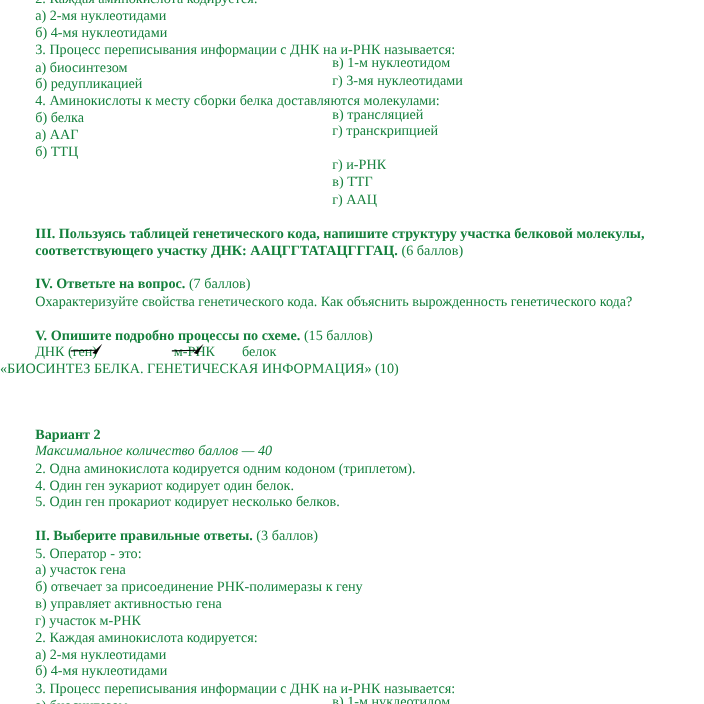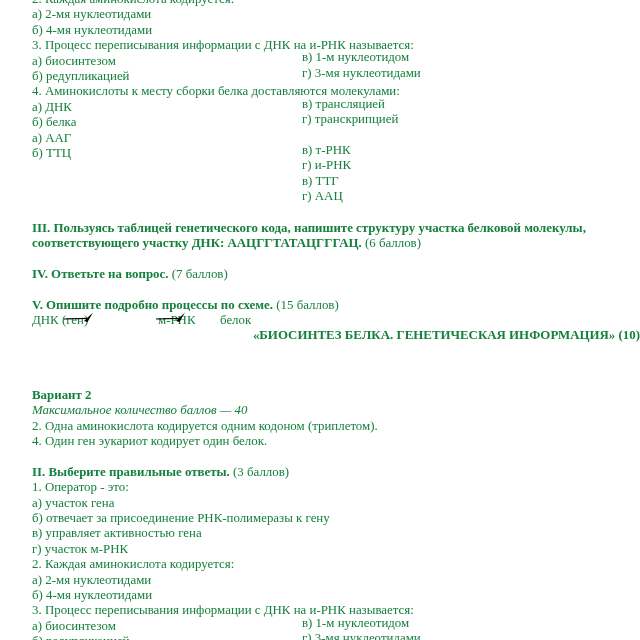--- a/index.html
+++ b/index.html
@@ -18,24 +18,24 @@
   .content { margin-top: -8px; }
   .ln {
     position: relative;
     height: 15.4px;
     line-height: 15.4px;
     white-space: nowrap;
   }
   .ln.bold b, .ln.boldmix b { font-weight: bold; }
   .ln.bold { font-weight: bold; margin-top: 44px; }
   .ln.center {
-    font-weight: bold;
+    font-weight: normal;
     width: 640px;
     margin-left: -32px;
-    text-align: right;
+    text-align: left;
   }
   .ln.italic { font-style: italic; }
   .optR { position: absolute; left: 270px; top: 0; margin-top: 43px; }
   .ln.schema .sp1 { position: absolute; left: 0; top: 0; }
   .ln.schema .sp2 { position: absolute; left: 126px; top: 0; }
   .ln.schema .sp3 { position: absolute; left: 188px; top: 0; }
   .ln.schema svg { position: absolute; top: -3px; }
   .ln.schema svg.ar1 { left: 32px; }
   .ln.schema svg.ar2 { left: 124px; }
 </style>
@@ -44,52 +44,53 @@
 
 <div class="page">
   <div class="content" id="doc-lines">
       <div class="ln stem">2. Каждая аминокислота кодируется:</div>
       <div class="ln pair"><span class="optL">а) 2-мя нуклеотидами</span><span class="optR">в) 1-м нуклеотидом</span></div>
       <div class="ln pair"><span class="optL">б) 4-мя нуклеотидами</span><span class="optR">г) 3-мя нуклеотидами</span></div>
       <div class="ln stem">3. Процесс переписывания информации с ДНК на и-РНК называется:</div>
       <div class="ln pair"><span class="optL">а) биосинтезом</span><span class="optR">в) трансляцией</span></div>
       <div class="ln pair"><span class="optL">б) редупликацией</span><span class="optR">г) транскрипцией</span></div>
       <div class="ln stem">4. Аминокислоты к месту сборки белка доставляются молекулами:</div>
-      <div class="ln pair"><span class="optL">а) ДНК</span><span class="optR">в) т-РНК</span></div>
       <div class="ln pair"><span class="optL">б) белка</span><span class="optR">г) и-РНК</span></div>
       <div class="ln pair"><span class="optL">а) ААГ</span><span class="optR">в) ТТГ</span></div>
       <div class="ln pair"><span class="optL">б) ТТЦ</span><span class="optR">г) ААЦ</span></div>
       <div class="ln blank">&nbsp;</div>
       <div class="ln bold">III. Пользуясь таблицей генетического кода, напишите структуру участка белковой молекулы,</div>
       <div class="ln boldmix"><b>соответствующего участку ДНК: ААЦГГТАТАЦГГГАЦ.</b><span> (6 баллов)</span></div>
       <div class="ln blank">&nbsp;</div>
       <div class="ln boldmix"><b>IV. Ответьте на вопрос.</b><span> (7 баллов)</span></div>
+      <div class="ln text">Охарактеризуйте свойства генетического кода. Как объяснить вырожденность генетического кода?</div>
       <div class="ln blank">&nbsp;</div>
       <div class="ln boldmix"><b>V. Опишите подробно процессы по схеме.</b><span> (15 баллов)</span></div>
       <div class="ln schema">
         <span class="sp1">ДНК (ген)</span>
         <span class="sp2">м-РНК</span>
         <span class="sp3">белок</span>
         <svg class="ar1" width="30" height="13" viewBox="0 0 30 13">
           <line x1="0" y1="9" x2="23" y2="8.4" stroke="#000" stroke-width="1.1"></line>
           <path d="M20 11 L29 2.5 L23.5 12 Z" fill="#000"></path>
         </svg>
         <svg class="ar2" width="30" height="13" viewBox="0 0 30 13">
           <line x1="0" y1="9" x2="23" y2="8.4" stroke="#000" stroke-width="1.1"></line>
           <path d="M20 11 L29 2.5 L23.5 12 Z" fill="#000"></path>
         </svg>
       </div>
       <div class="ln center">«БИОСИНТЕЗ БЕЛКА. ГЕНЕТИЧЕСКАЯ ИНФОРМАЦИЯ» (10)</div>
       <div class="ln bold">Вариант 2</div>
       <div class="ln italic">Максимальное количество баллов — 40</div>
       <div class="ln text">2. Одна аминокислота кодируется одним кодоном (триплетом).</div>
       <div class="ln text">4. Один ген эукариот кодирует один белок.</div>
+      <div class="ln text">5. Один ген прокариот кодирует несколько белков.</div>
       <div class="ln blank">&nbsp;</div>
       <div class="ln boldmix"><b>II. Выберите правильные ответы.</b><span> (3 баллов)</span></div>
-      <div class="ln stem">1. Оператор - это:</div>
+      <div class="ln stem">5. Оператор - это:</div>
       <div class="ln text">а) участок гена</div>
       <div class="ln text">б) отвечает за присоединение РНК-полимеразы к гену</div>
       <div class="ln text">в) управляет активностью гена</div>
       <div class="ln text">г) участок м-РНК</div>
       <div class="ln stem">2. Каждая аминокислота кодируется:</div>
       <div class="ln pair"><span class="optL">а) 2-мя нуклеотидами</span><span class="optR">в) 1-м нуклеотидом</span></div>
       <div class="ln pair"><span class="optL">б) 4-мя нуклеотидами</span><span class="optR">г) 3-мя нуклеотидами</span></div>
       <div class="ln stem">3. Процесс переписывания информации с ДНК на и-РНК называется:</div>
       <div class="ln pair"><span class="optL">а) биосинтезом</span><span class="optR">в) трансляцией</span></div>
       <div class="ln pair"><span class="optL">б) редупликацией</span><span class="optR">г) транскрипцией</span></div>

